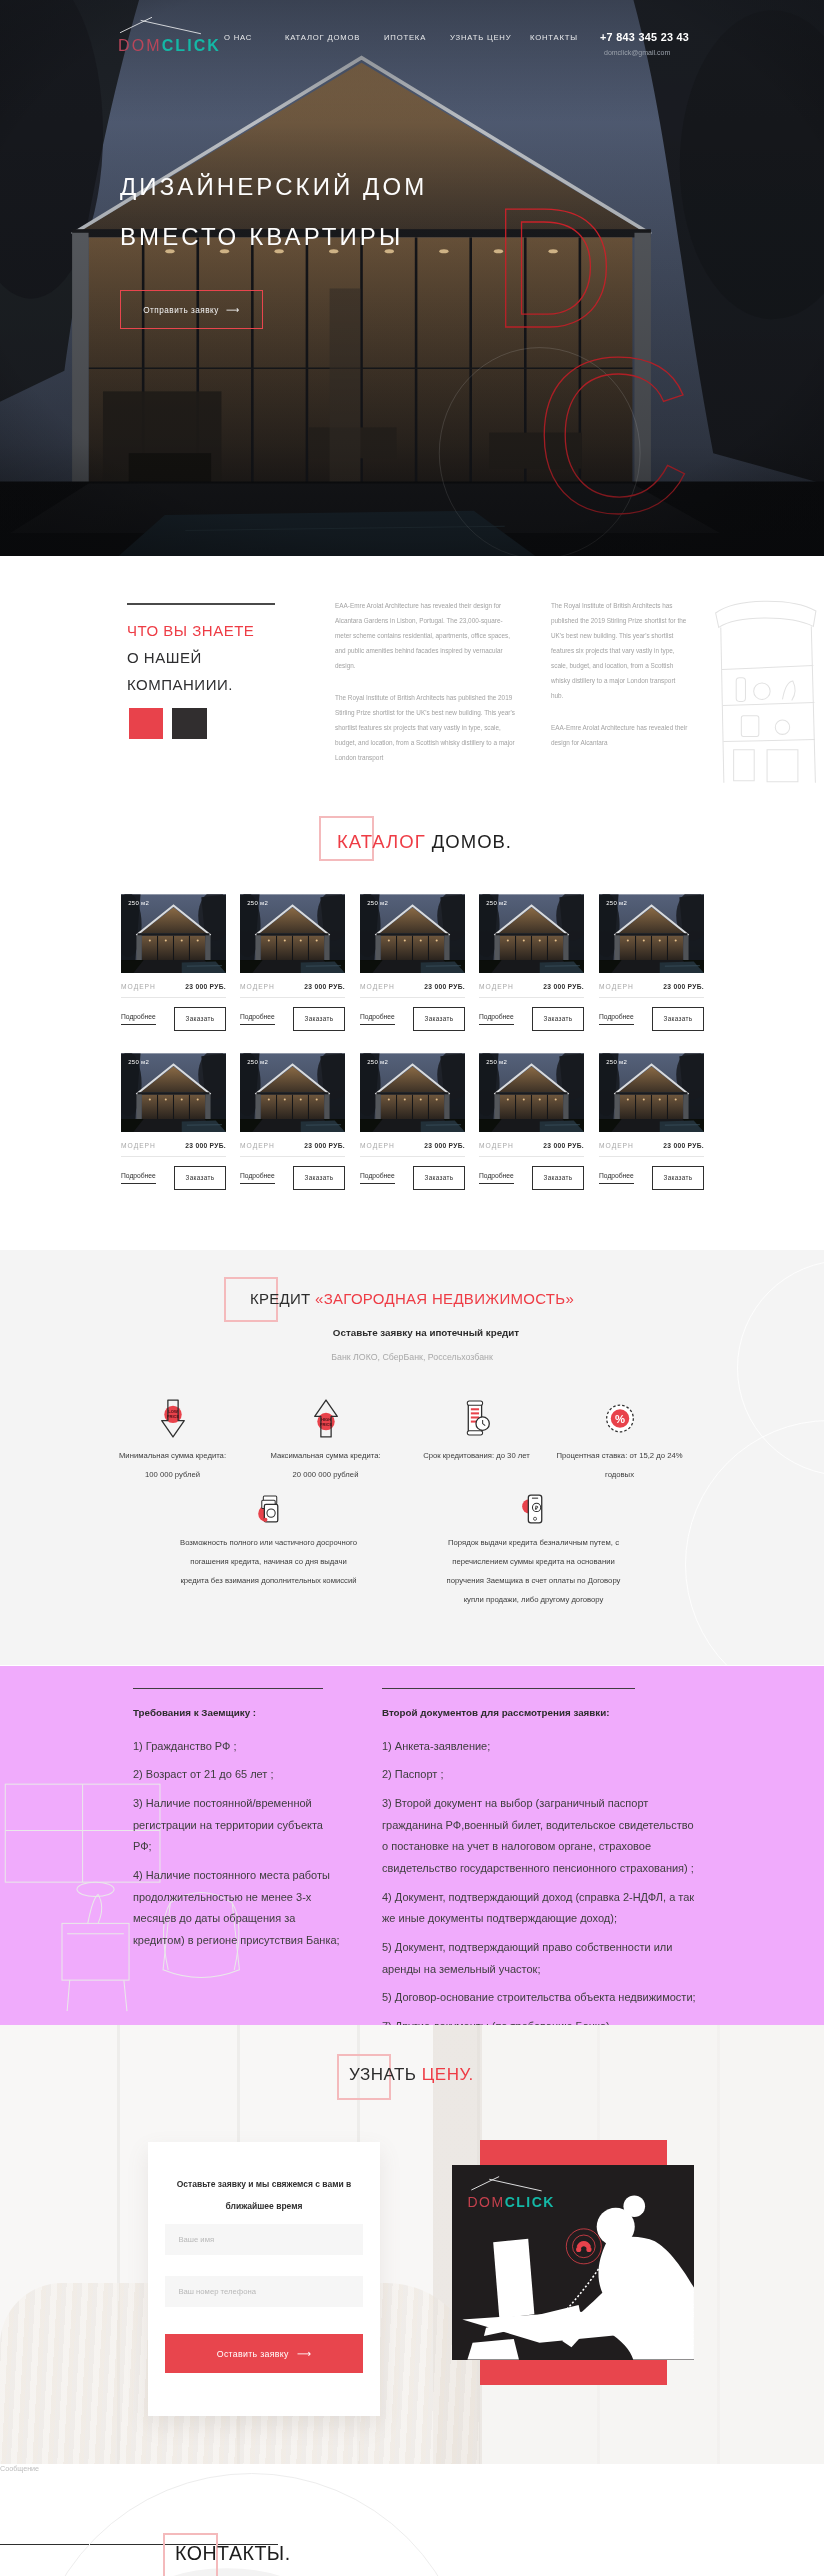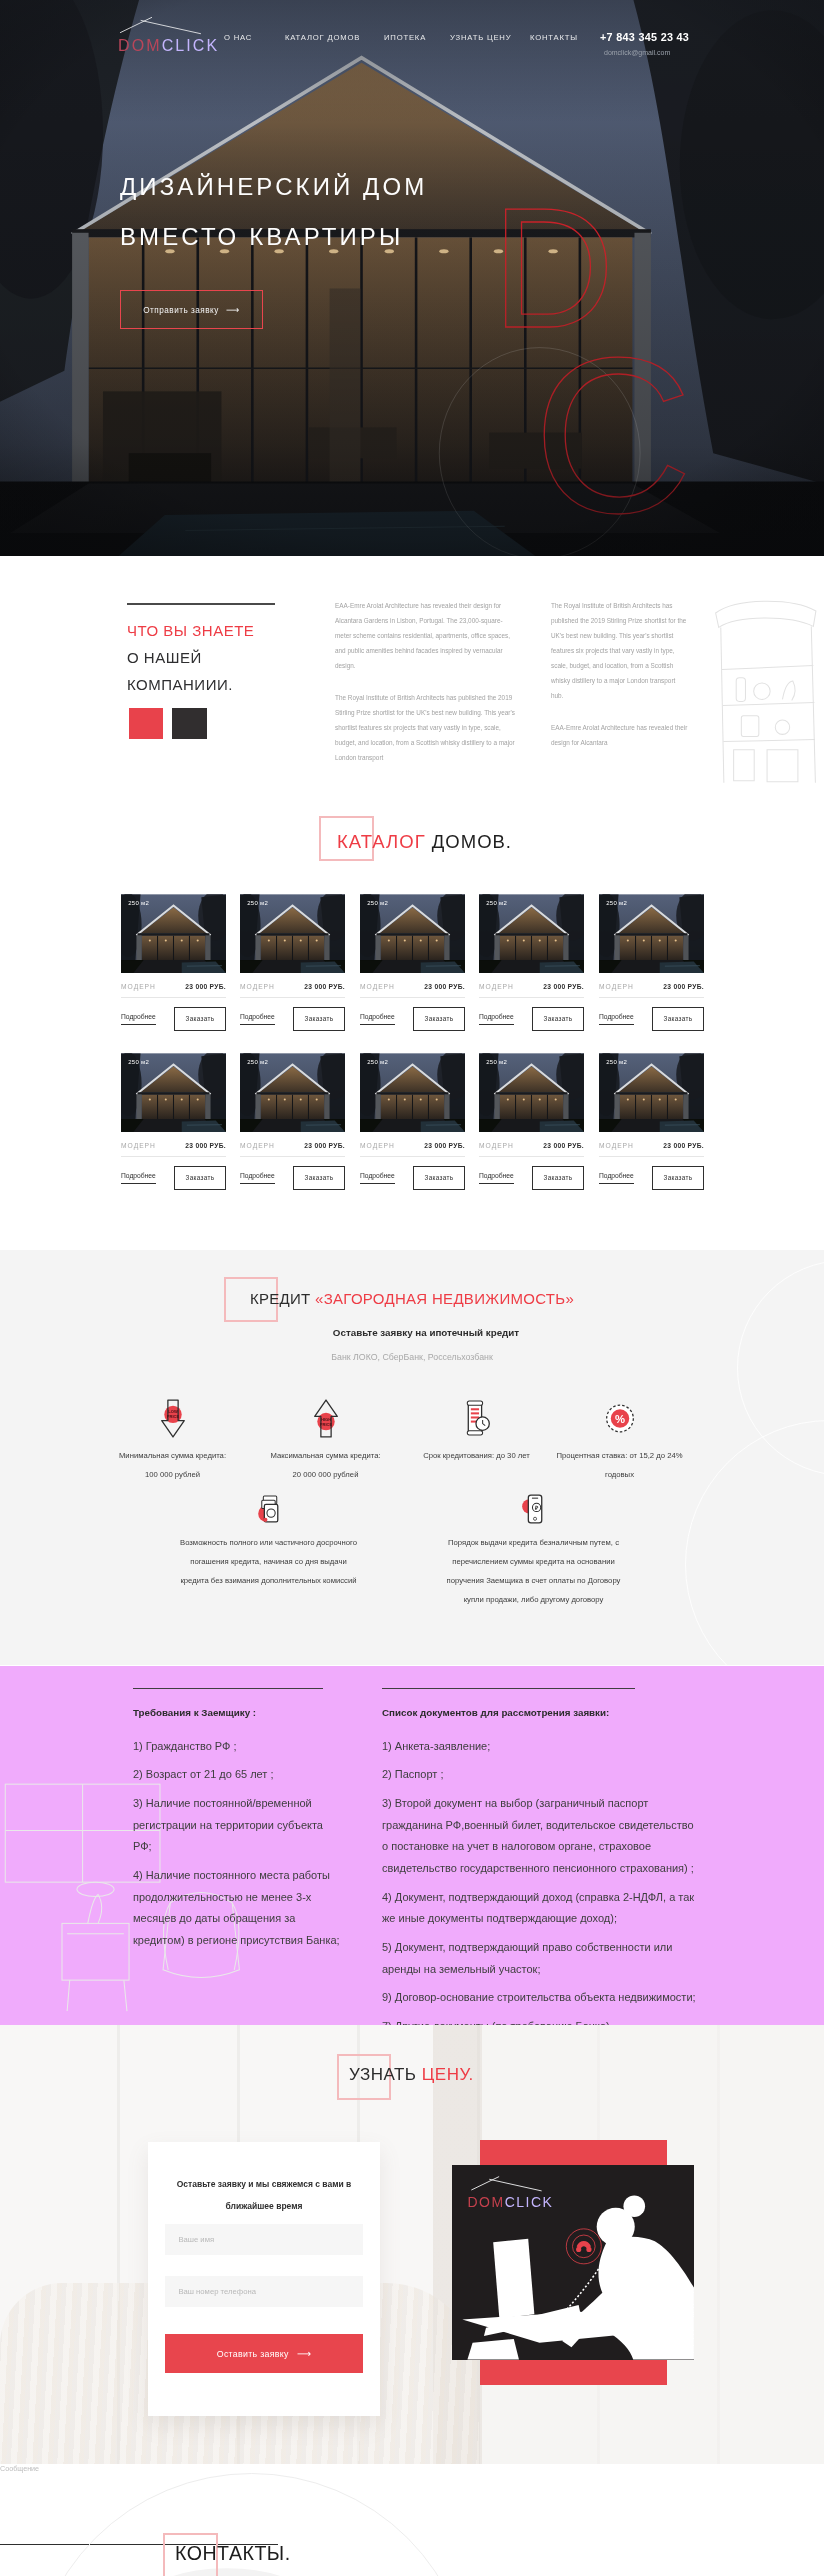--- a/index.html
+++ b/index.html
@@ -8,21 +8,21 @@
   section { position:absolute; left:0; width:824px; overflow:hidden; }
 
   
   #hero { top:0; height:556px; background:#2b2f38; }
   #hero .hero-svg { position:absolute; inset:0; }
   #hero .shade { position:absolute; inset:0; background:linear-gradient(180deg, rgba(24,27,33,.45) 0%, rgba(24,27,33,0) 22%, rgba(10,11,13,.25) 80%, rgba(8,9,11,.6) 100%); }
   .logo { position:absolute; color:#fff; }
   .logo svg.roof { display:block; }
   .logo .logo-text { font-size:16px; font-weight:300; letter-spacing:2.1px; }
   .logo .logo-dom { color:#b9465a; }
-  .logo .logo-click { color:#c4b5fd; }
+  .logo .logo-click { color:#14b8a6;font-weight:bold; }
   #header-logo { left:118px; top:13.4px; width:85px; }
   .nav-item { position:absolute; top:33px; color:#e9eaec; font-size:7.7px; letter-spacing:0.8px; font-weight:300; cursor:pointer; white-space:nowrap; }
   #hdr-phone { position:absolute; left:600px; top:31px; color:#fff; font-size:10.8px; font-weight:bold; letter-spacing:0.3px; }
   #hdr-email { position:absolute; left:604px; top:49px; color:#9aa1ab; font-size:7px; font-weight:300; }
   .hero-title { position:absolute; left:120px; color:#fdfdfd; font-size:24px; font-weight:300; letter-spacing:3.1px; white-space:nowrap; }
   #hero-t1 { top:173px; }
   #hero-t2 { top:223px; }
   #hero-cta { position:absolute; left:120px; top:290px; width:143px; height:39px; border:0.5px solid #e8454d; background:transparent; color:#f4f4f5; font-size:8.2px; font-weight:300; letter-spacing:0.5px; cursor:pointer; font-family:"Liberation Sans",sans-serif; }
   #hero-cta .arr { margin-left:7.2px; font-size:9.3px; }
 
@@ -551,28 +551,28 @@
       <h3>Требования к Заемщику :</h3>
       <ul>
         <li>1) Гражданство РФ ;</li>
         <li>2) Возраст от 21 до 65 лет ;</li>
         <li>3) Наличие постоянной/временной регистрации на территории субъекта РФ;</li>
         <li>4)  Наличие постоянного места работы  продолжительностью  не менее 3-х месяцев до даты обращения за кредитом) в регионе присутствия Банка;</li>
       </ul>
     </div>
     <div class="req-col" id="req-right">
       <div class="rule"></div>
-      <h3>Список документов для рассмотрения заявки:</h3>
+      <h3>Второй документов для рассмотрения заявки:</h3>
       <ul>
         <li>1) Анкета-заявление;</li>
         <li>2) Паспорт ;</li>
         <li>3)  Второй документ на выбор (заграничный паспорт гражданина РФ,военный билет, водительское свидетельство о постановке на учет в налоговом органе, страховое свидетельство государственного пенсионного страхования) ;</li>
         <li>4) Документ, подтверждающий доход (справка 2-НДФЛ, а так же иные документы подтверждающие доход);</li>
         <li>5) Документ, подтверждающий право собственности или аренды на земельный участок;</li>
-        <li>9) Договор-основание строительства объекта недвижимости;</li>
+        <li>5) Договор-основание строительства объекта недвижимости;</li>
         <li>7) Другие документы (по требованию Банка).</li>
       </ul>
     </div>
   </section>
 
   <section id="price">
     <div class="bgpanels"></div>
     <div class="blanket"></div>
     <div class="frame"></div>
     <div class="price-title"><span class="prefix">УЗНАТЬ</span> <span class="accent">ЦЕНУ.</span></div>

